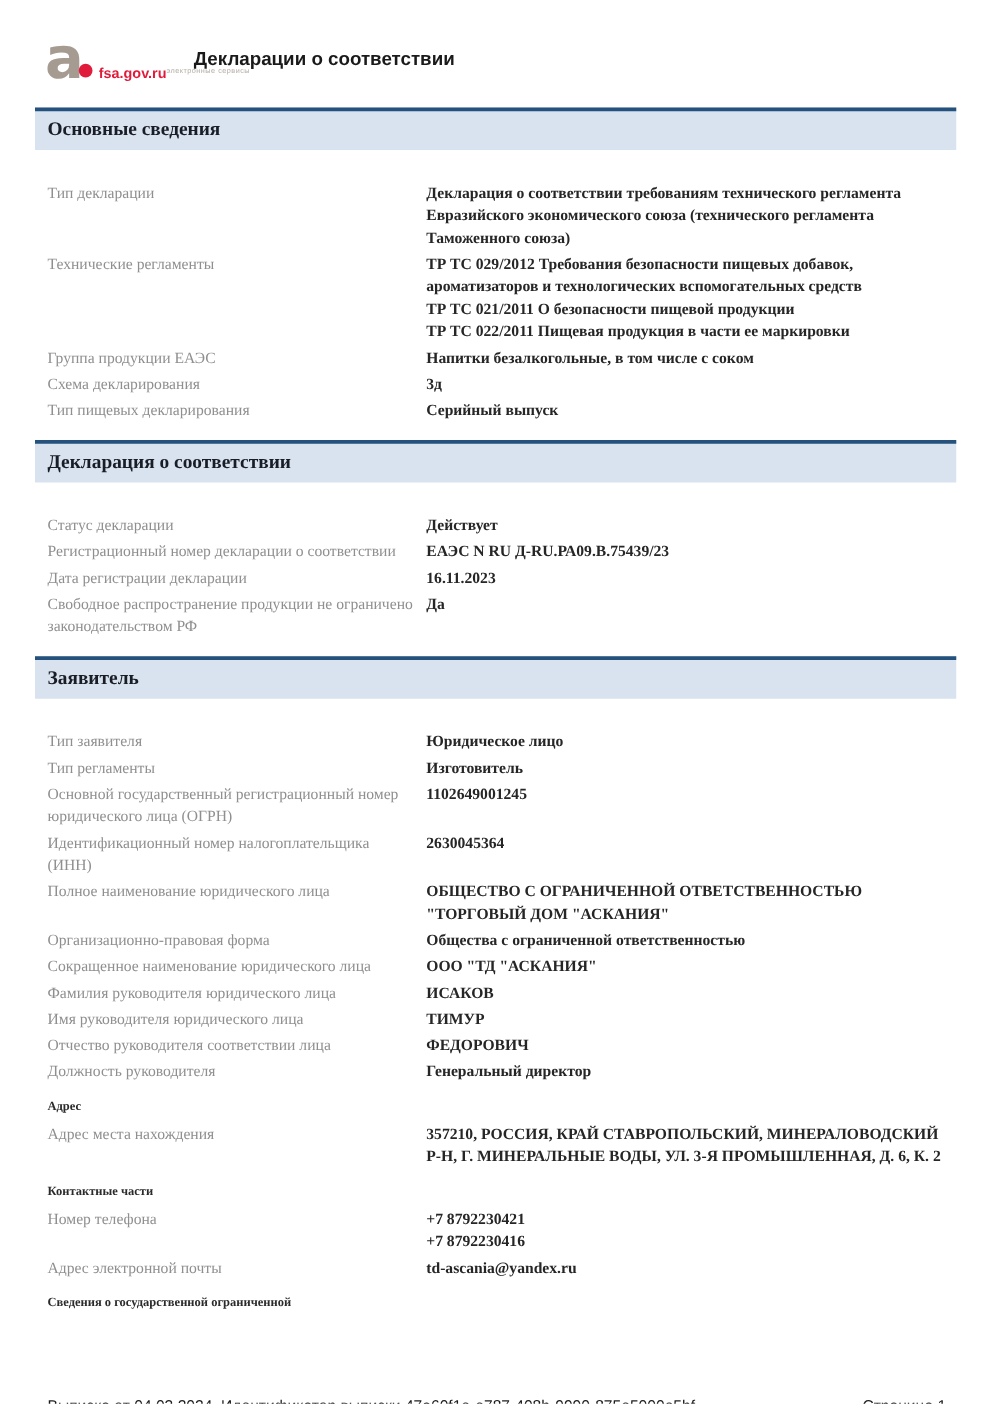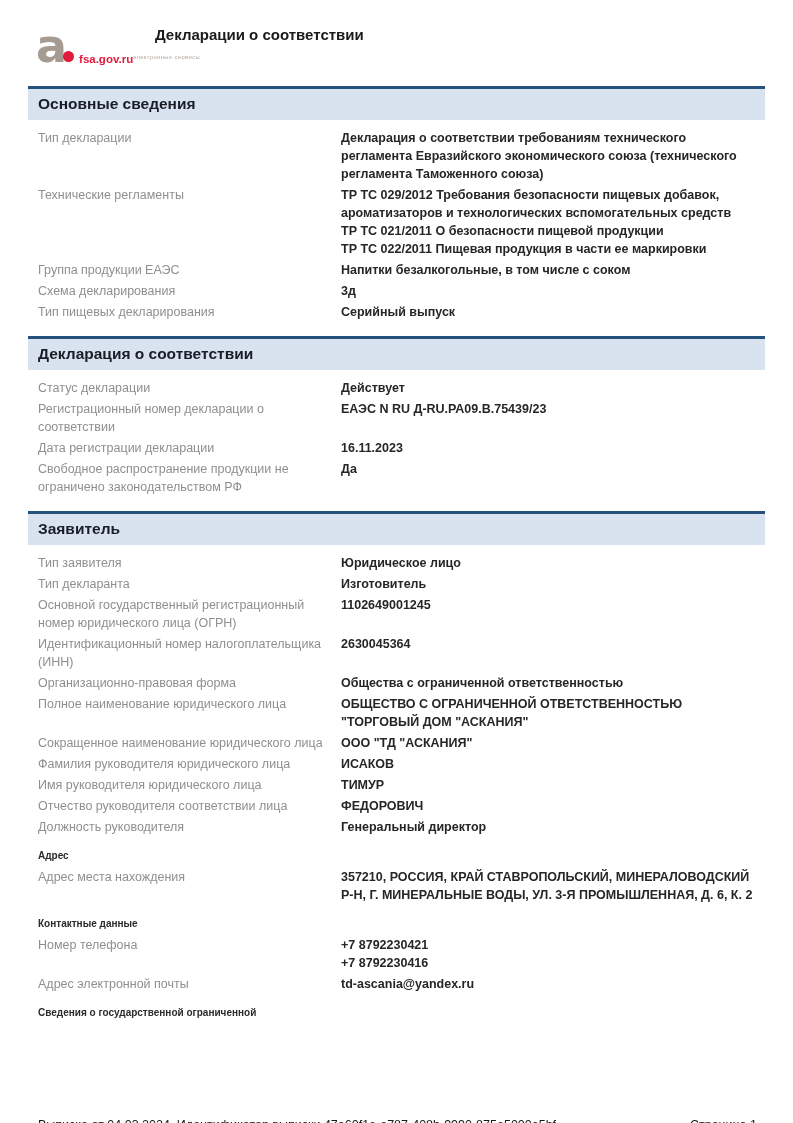--- a/index.html
+++ b/index.html
@@ -21,36 +21,36 @@
     color: #a59b91; letter-spacing: -2px;
   }
   .logo-dot {
     width: 11px; height: 11px; border-radius: 50%;
     background: #e01b3c; margin: 0 5px 4px -2px; flex: 0 0 auto;
   }
   .logo-text { display: flex; flex-direction: row; margin-bottom: 0; text-align: center; }
   .logo-domain { color: #e01b3c; font-size: 11.5px; font-weight: 700; line-height: 13px; }
   .logo-sub { color: #b5aca4; font-size: 5.8px; line-height: 8px; letter-spacing: 0.4px; }
   .doc-title {
-    position: absolute; left: 127px; top: 0;
+    position: absolute; left: 127px; top: 13px;
     font-size: 15px; font-weight: 700; color: #1a1a1a;
   }
 
   
   .sections { margin: 0 28px; }
-  .section { margin-top: 14px; }
+  .section { margin-top: 14px; font-family: Liberation Serif, serif; }
   .section:first-child { margin-top: 0; }
   .section-bar {
     border-top: 3px solid #24527d;
     background: #d9e2ef;
     padding: 5px 10px 6px;
     font-size: 15.5px; font-weight: 700; color: #181d26;
     line-height: 20px;
   }
-  .rows { padding-top: 7px; }
+  .rows { padding-top: 7px; margin-top: 16px; }
   .row {
     display: grid;
     grid-template-columns: 295px 1fr;
     column-gap: 8px;
     padding: 2px 10px 1px;
   }
   .field-label { color: #8f8f8f; font-size: 12.5px; line-height: 18px; font-weight: 400; }
   .field-value {
     color: #262626; font-size: 12.5px; line-height: 18px;
     font-weight: 600; white-space: pre-line;
@@ -132,40 +132,40 @@
         </div>
       </div>
       <div class="section">
         <div class="section-bar">Заявитель</div>
         <div class="rows">
           <div class="row">
             <div class="field-label">Тип заявителя</div>
             <div class="field-value">Юридическое лицо</div>
           </div>
           <div class="row">
-            <div class="field-label">Тип декларанта</div>
+            <div class="field-label">Тип регламенты</div>
             <div class="field-value">Изготовитель</div>
           </div>
           <div class="row">
             <div class="field-label">Основной государственный регистрационный номер юридического лица (ОГРН)</div>
             <div class="field-value">1102649001245</div>
           </div>
           <div class="row">
             <div class="field-label">Идентификационный номер налогоплательщика (ИНН)</div>
             <div class="field-value">2630045364</div>
           </div>
           <div class="row">
+            <div class="field-label">Полное наименование юридического лица</div>
+            <div class="field-value">ОБЩЕСТВО С ОГРАНИЧЕННОЙ ОТВЕТСТВЕННОСТЬЮ "ТОРГОВЫЙ ДОМ "АСКАНИЯ"</div>
+          </div>
+          <div class="row">
             <div class="field-label">Организационно-правовая форма</div>
             <div class="field-value">Общества с ограниченной ответственностью</div>
           </div>
           <div class="row">
-            <div class="field-label">Полное наименование юридического лица</div>
-            <div class="field-value">ОБЩЕСТВО С ОГРАНИЧЕННОЙ ОТВЕТСТВЕННОСТЬЮ "ТОРГОВЫЙ ДОМ "АСКАНИЯ"</div>
-          </div>
-          <div class="row">
             <div class="field-label">Сокращенное наименование юридического лица</div>
             <div class="field-value">ООО "ТД "АСКАНИЯ"</div>
           </div>
           <div class="row">
             <div class="field-label">Фамилия руководителя юридического лица</div>
             <div class="field-value">ИСАКОВ</div>
           </div>
           <div class="row">
             <div class="field-label">Имя руководителя юридического лица</div>
             <div class="field-value">ТИМУР</div>
@@ -179,21 +179,21 @@
             <div class="field-value">Генеральный директор</div>
           </div>
           <div class="row row-sub">
             <div class="sub-title">Адрес</div>
           </div>
           <div class="row">
             <div class="field-label">Адрес места нахождения</div>
             <div class="field-value">357210, РОССИЯ, КРАЙ СТАВРОПОЛЬСКИЙ, МИНЕРАЛОВОДСКИЙ Р-Н, Г. МИНЕРАЛЬНЫЕ ВОДЫ, УЛ. 3-Я ПРОМЫШЛЕННАЯ, Д. 6, К. 2</div>
           </div>
           <div class="row row-sub">
-            <div class="sub-title">Контактные данные</div>
+            <div class="sub-title">Контактные части</div>
           </div>
           <div class="row">
             <div class="field-label">Номер телефона</div>
             <div class="field-value">+7 8792230421
 +7 8792230416</div>
           </div>
           <div class="row">
             <div class="field-label">Адрес электронной почты</div>
             <div class="field-value">td-ascania@yandex.ru</div>
           </div>

